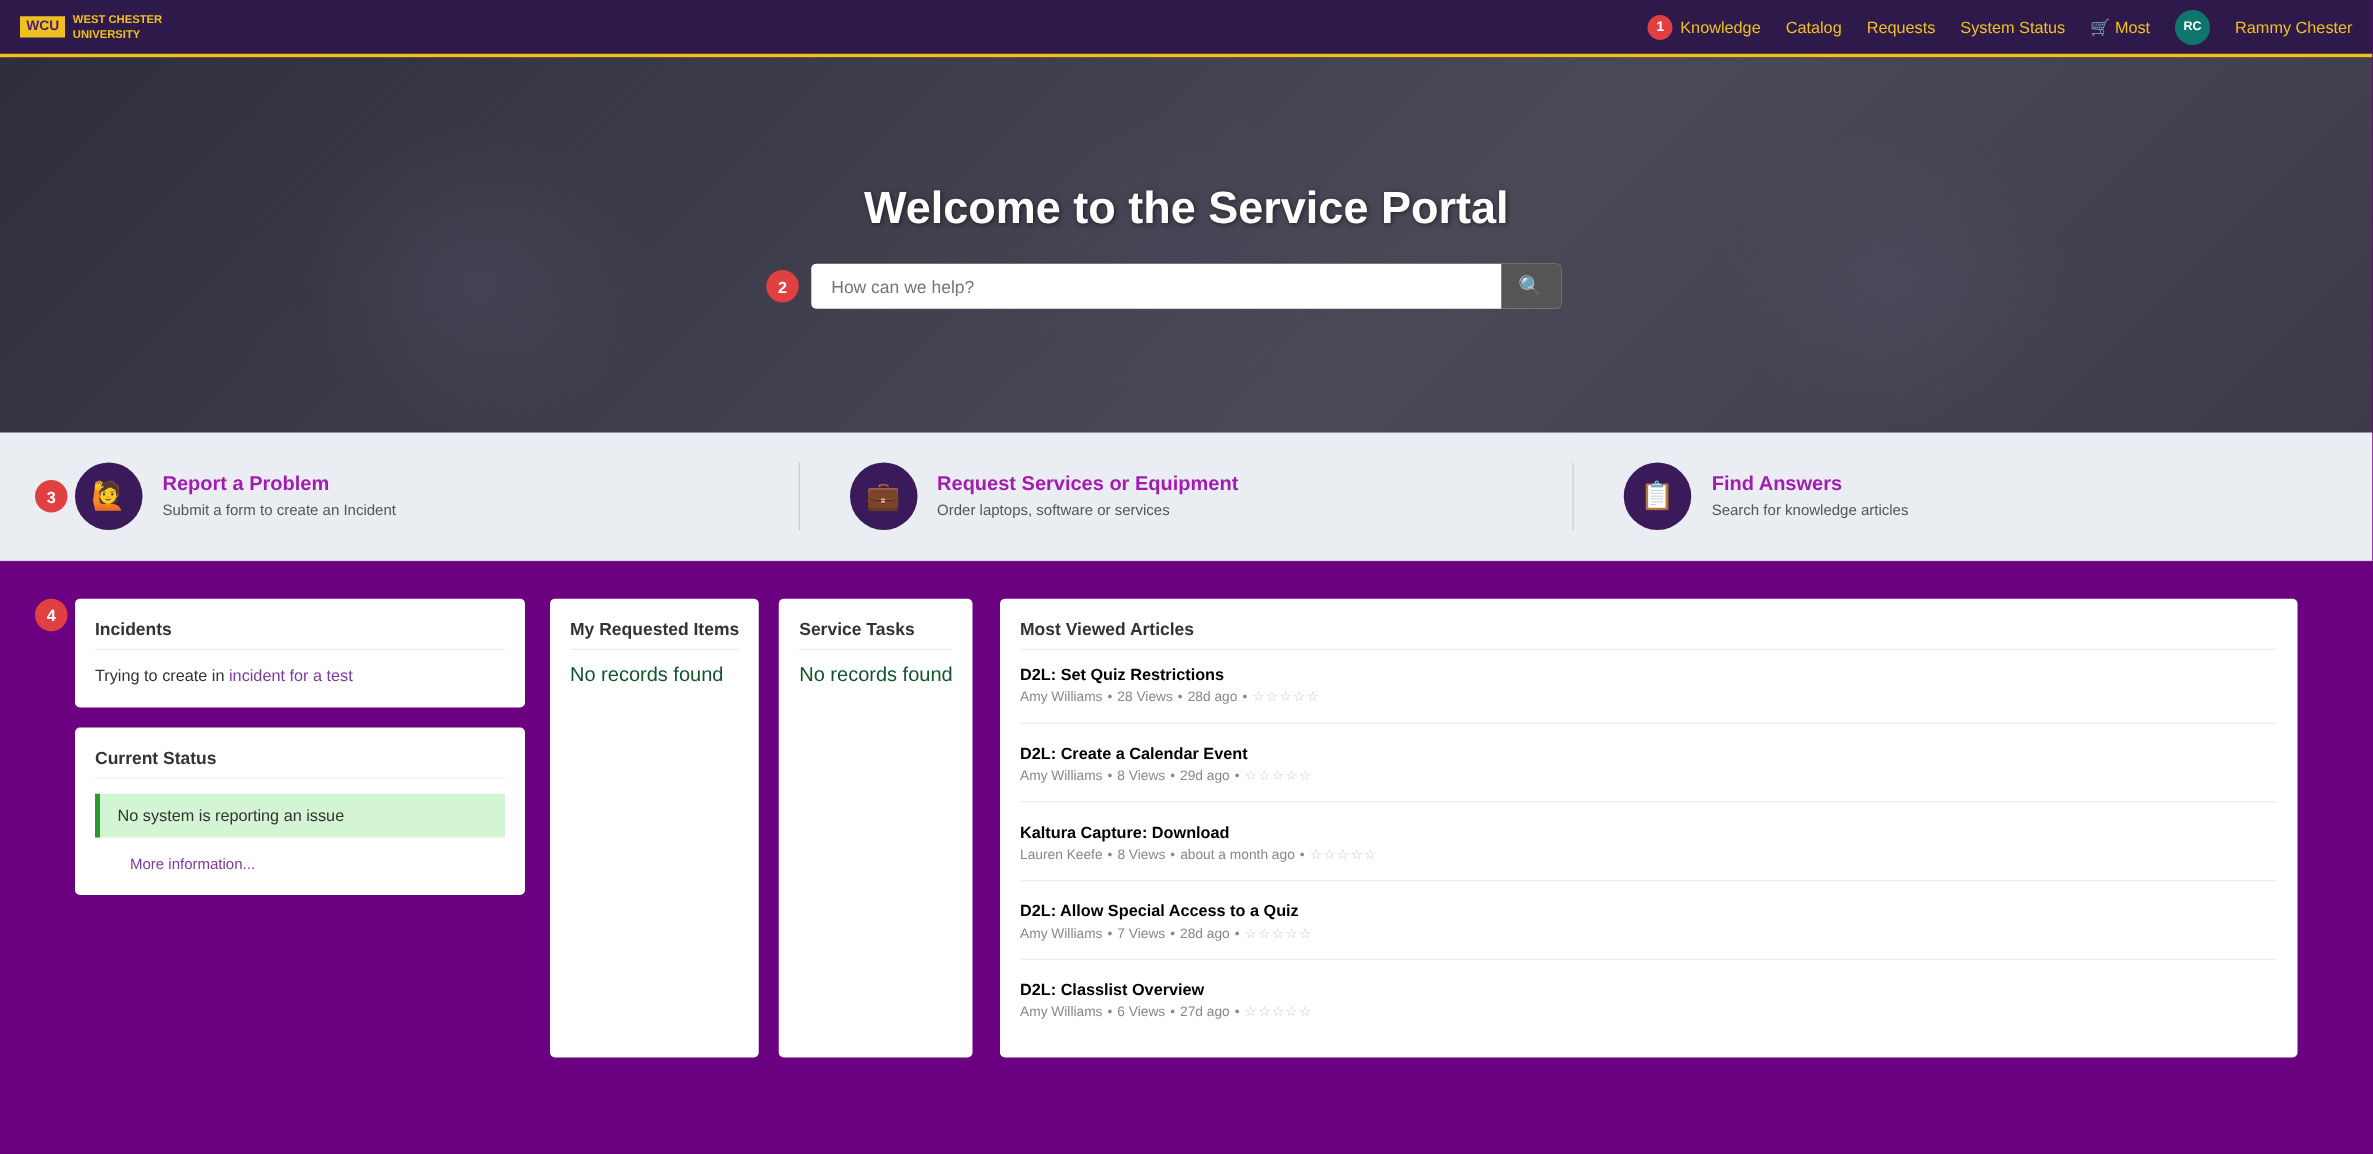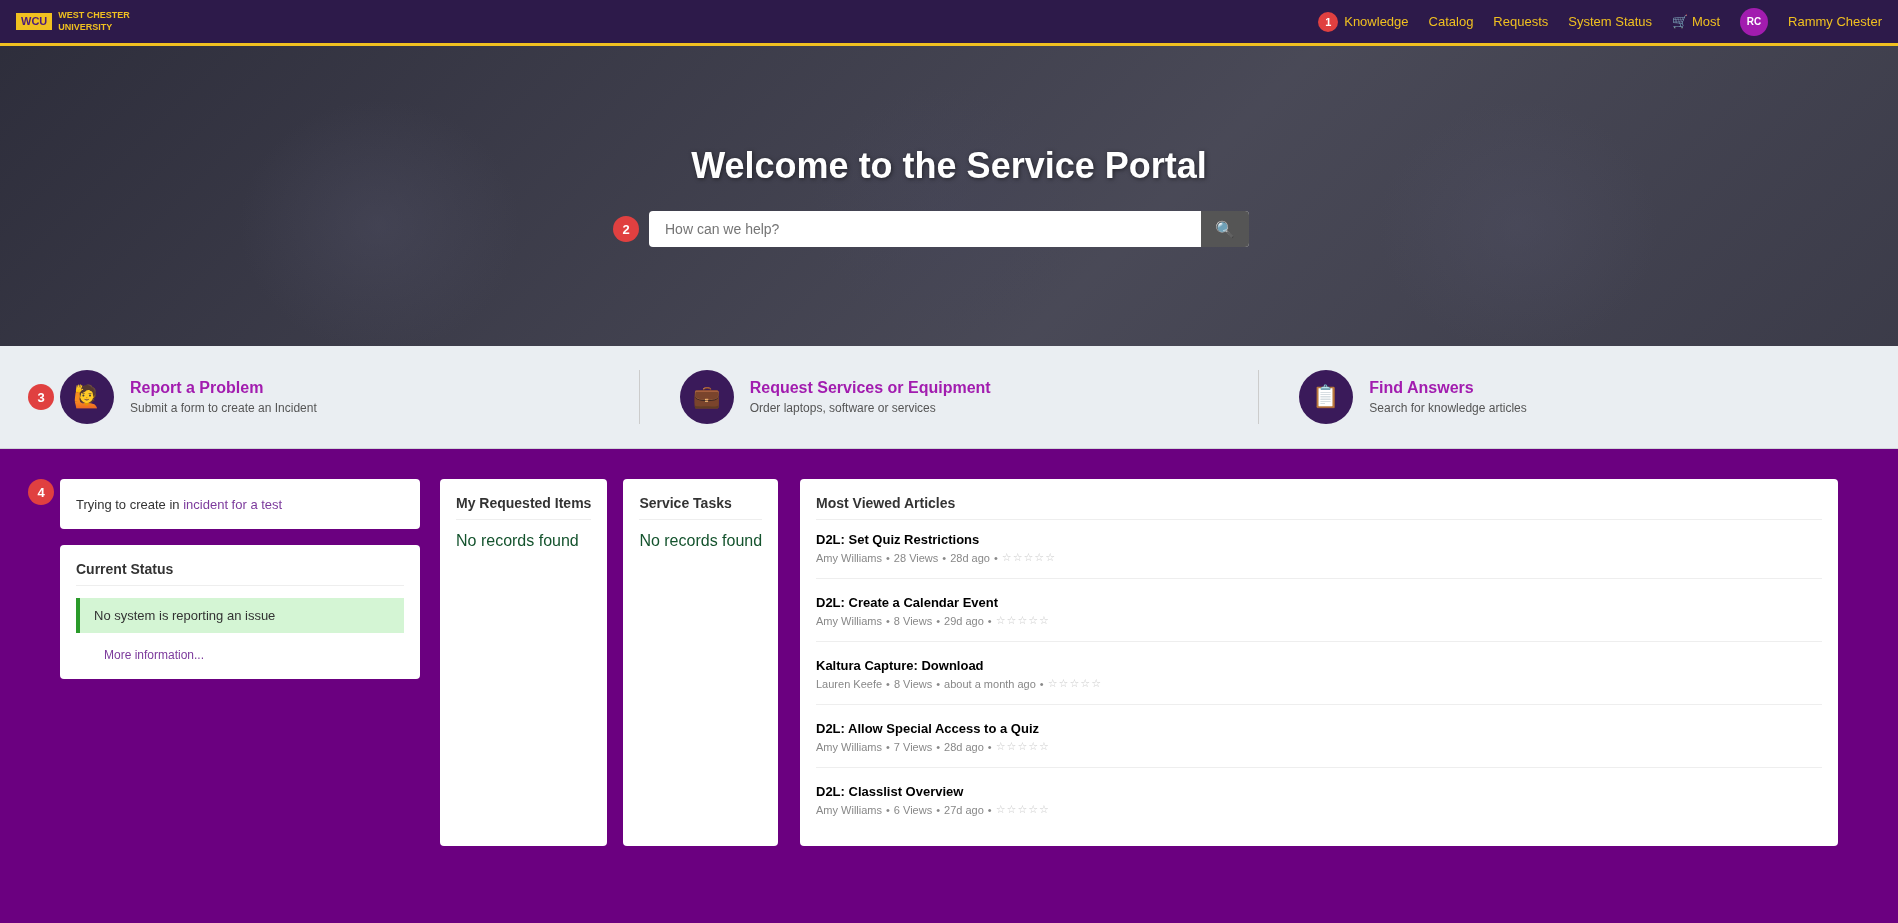--- a/index.html
+++ b/index.html
@@ -53,21 +53,21 @@
       font-weight: bold;
     }
     .nav-link {
       color: #f0c020;
       text-decoration: none;
       font-size: 13px;
       cursor: pointer;
     }
     .cart-icon { color: #f0c020; font-size: 13px; }
     .user-avatar {
-      background: #a21caf;
+      background: #0f766e;
       color: white;
       border-radius: 50%;
       width: 28px;
       height: 28px;
       display: flex;
       align-items: center;
       justify-content: center;
       font-size: 10px;
       font-weight: bold;
     }
@@ -359,20 +359,21 @@
   </div>
 </section>
 
 <section class="main-content">
 
   <div class="badge-num" style="left:28px;top:30px;">4</div>
 
   <div class="col-left">
 
     <div class="card">
+      <div class="card-title">Incidents</div>
       <div>
         <span style="font-size:13px;color:#333;">Trying to create in </span><a class="card-link">incident for a test</a>
       </div>
     </div>
 
     <div class="card">
       <div class="card-title">Current Status</div>
       <div class="status-bar">
         <span>No system is reporting an issue</span>
       </div>

